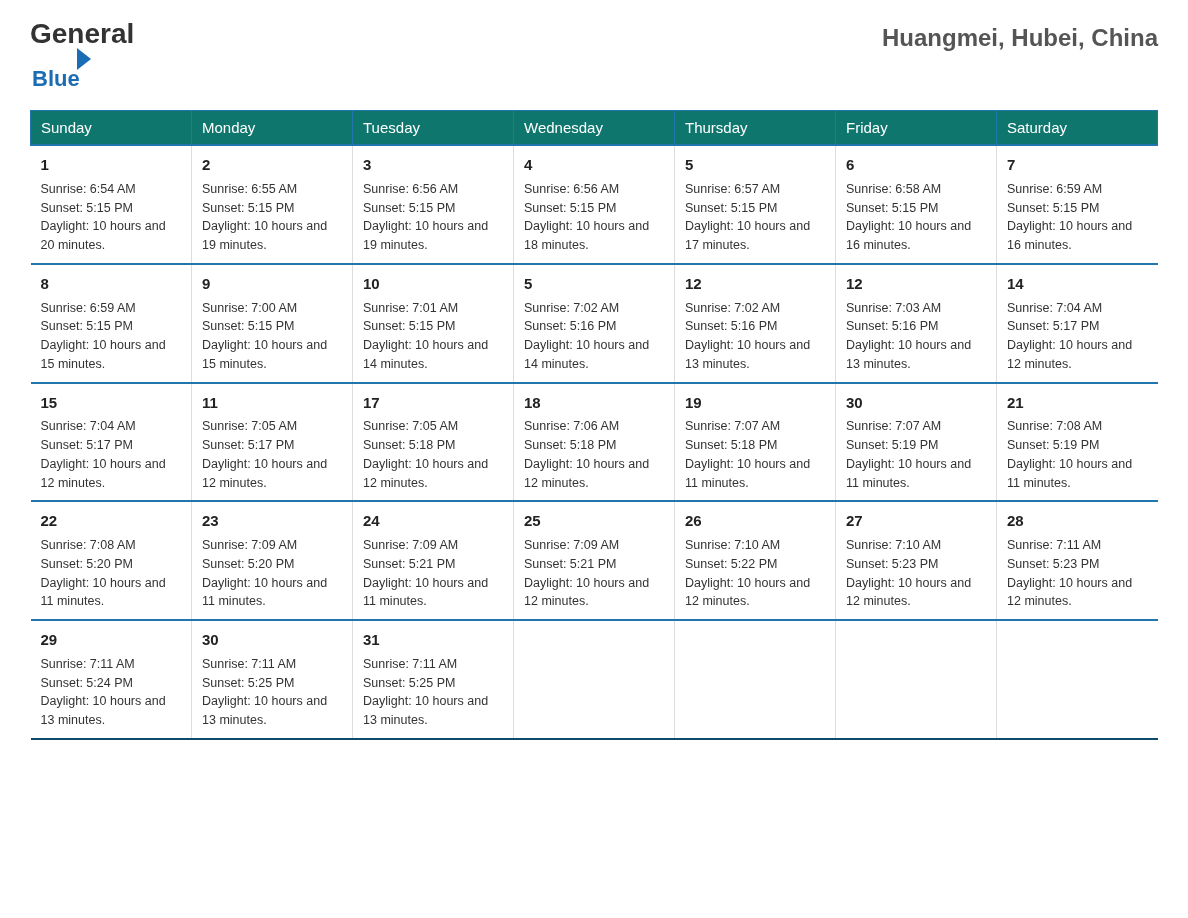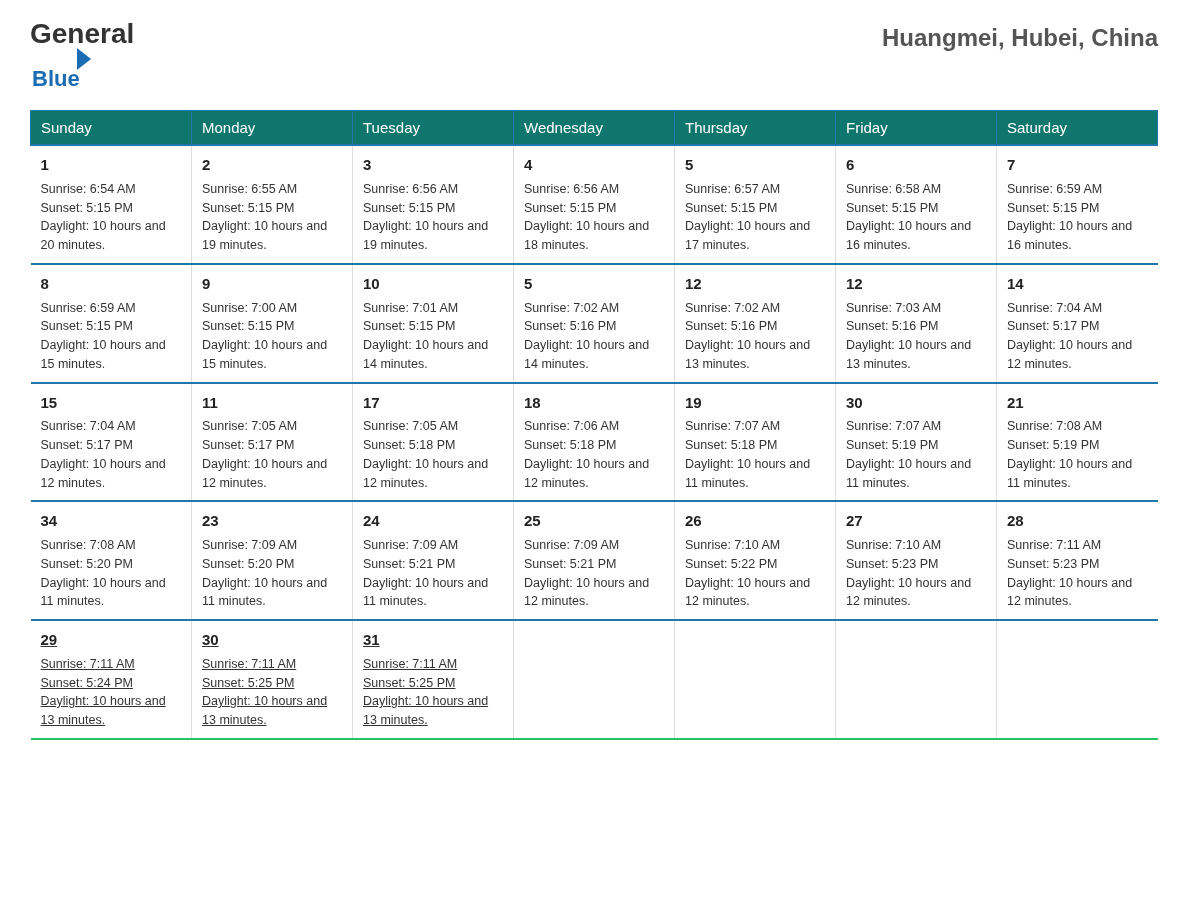--- a/index.html
+++ b/index.html
@@ -90,22 +90,21 @@
       color: #222;
       display: block;
       margin-bottom: 4px;
     }
     .day-info {
       font-size: 12.5px;
       color: #333;
       line-height: 1.5;
     }
     tbody tr:last-child td {
-      border-bottom: 2px solid #22c55e;
-      text-decoration: underline;
+      border-bottom: 2px solid #0c4a6e;
     }
   </style>
 </head>
 <body>
 
 <div class="header">
   <div class="logo">
     <div class="logo-general">
       <span>General</span>
       <span style="display:inline-block;width:0;height:0;border-left:14px solid #1a6db5;border-top:11px solid transparent;border-bottom:11px solid transparent;margin-left:3px;vertical-align:middle;"></span>
@@ -215,21 +214,21 @@
           <span class="day-num">30</span>
           <div class="day-info">Sunrise: 7:07 AM<br>Sunset: 5:19 PM<br>Daylight: 10 hours and 11 minutes.</div>
         </td>
         <td>
           <span class="day-num">21</span>
           <div class="day-info">Sunrise: 7:08 AM<br>Sunset: 5:19 PM<br>Daylight: 10 hours and 11 minutes.</div>
         </td>
       </tr>
       <tr>
         <td>
-          <span class="day-num">34</span>
+          <span class="day-num">22</span>
           <div class="day-info">Sunrise: 7:08 AM<br>Sunset: 5:20 PM<br>Daylight: 10 hours and 11 minutes.</div>
         </td>
         <td>
           <span class="day-num">23</span>
           <div class="day-info">Sunrise: 7:09 AM<br>Sunset: 5:20 PM<br>Daylight: 10 hours and 11 minutes.</div>
         </td>
         <td>
           <span class="day-num">24</span>
           <div class="day-info">Sunrise: 7:09 AM<br>Sunset: 5:21 PM<br>Daylight: 10 hours and 11 minutes.</div>
         </td>

